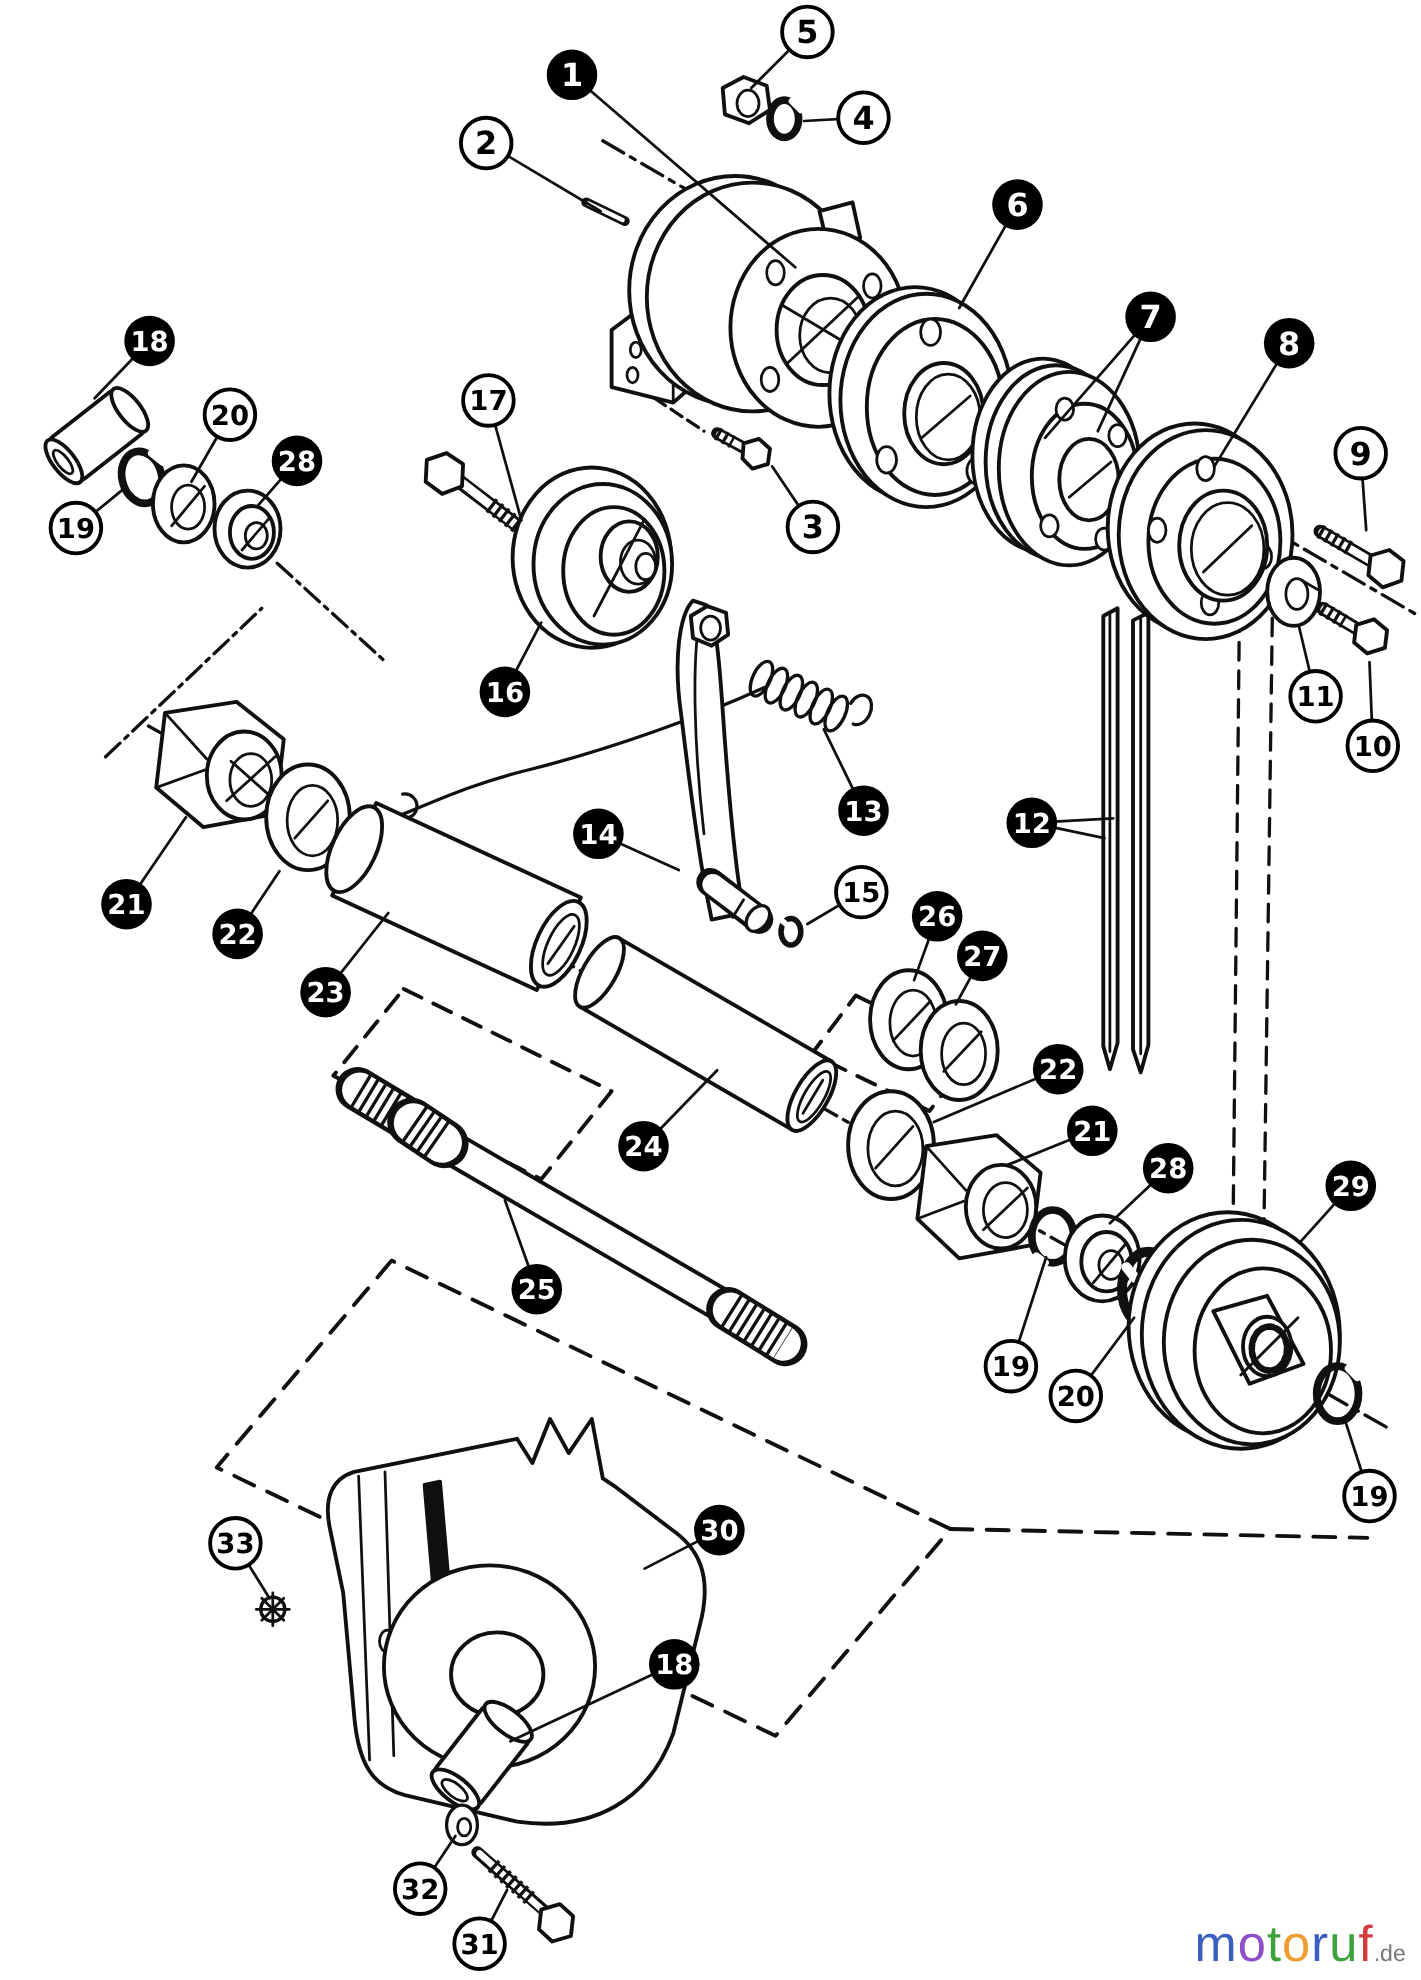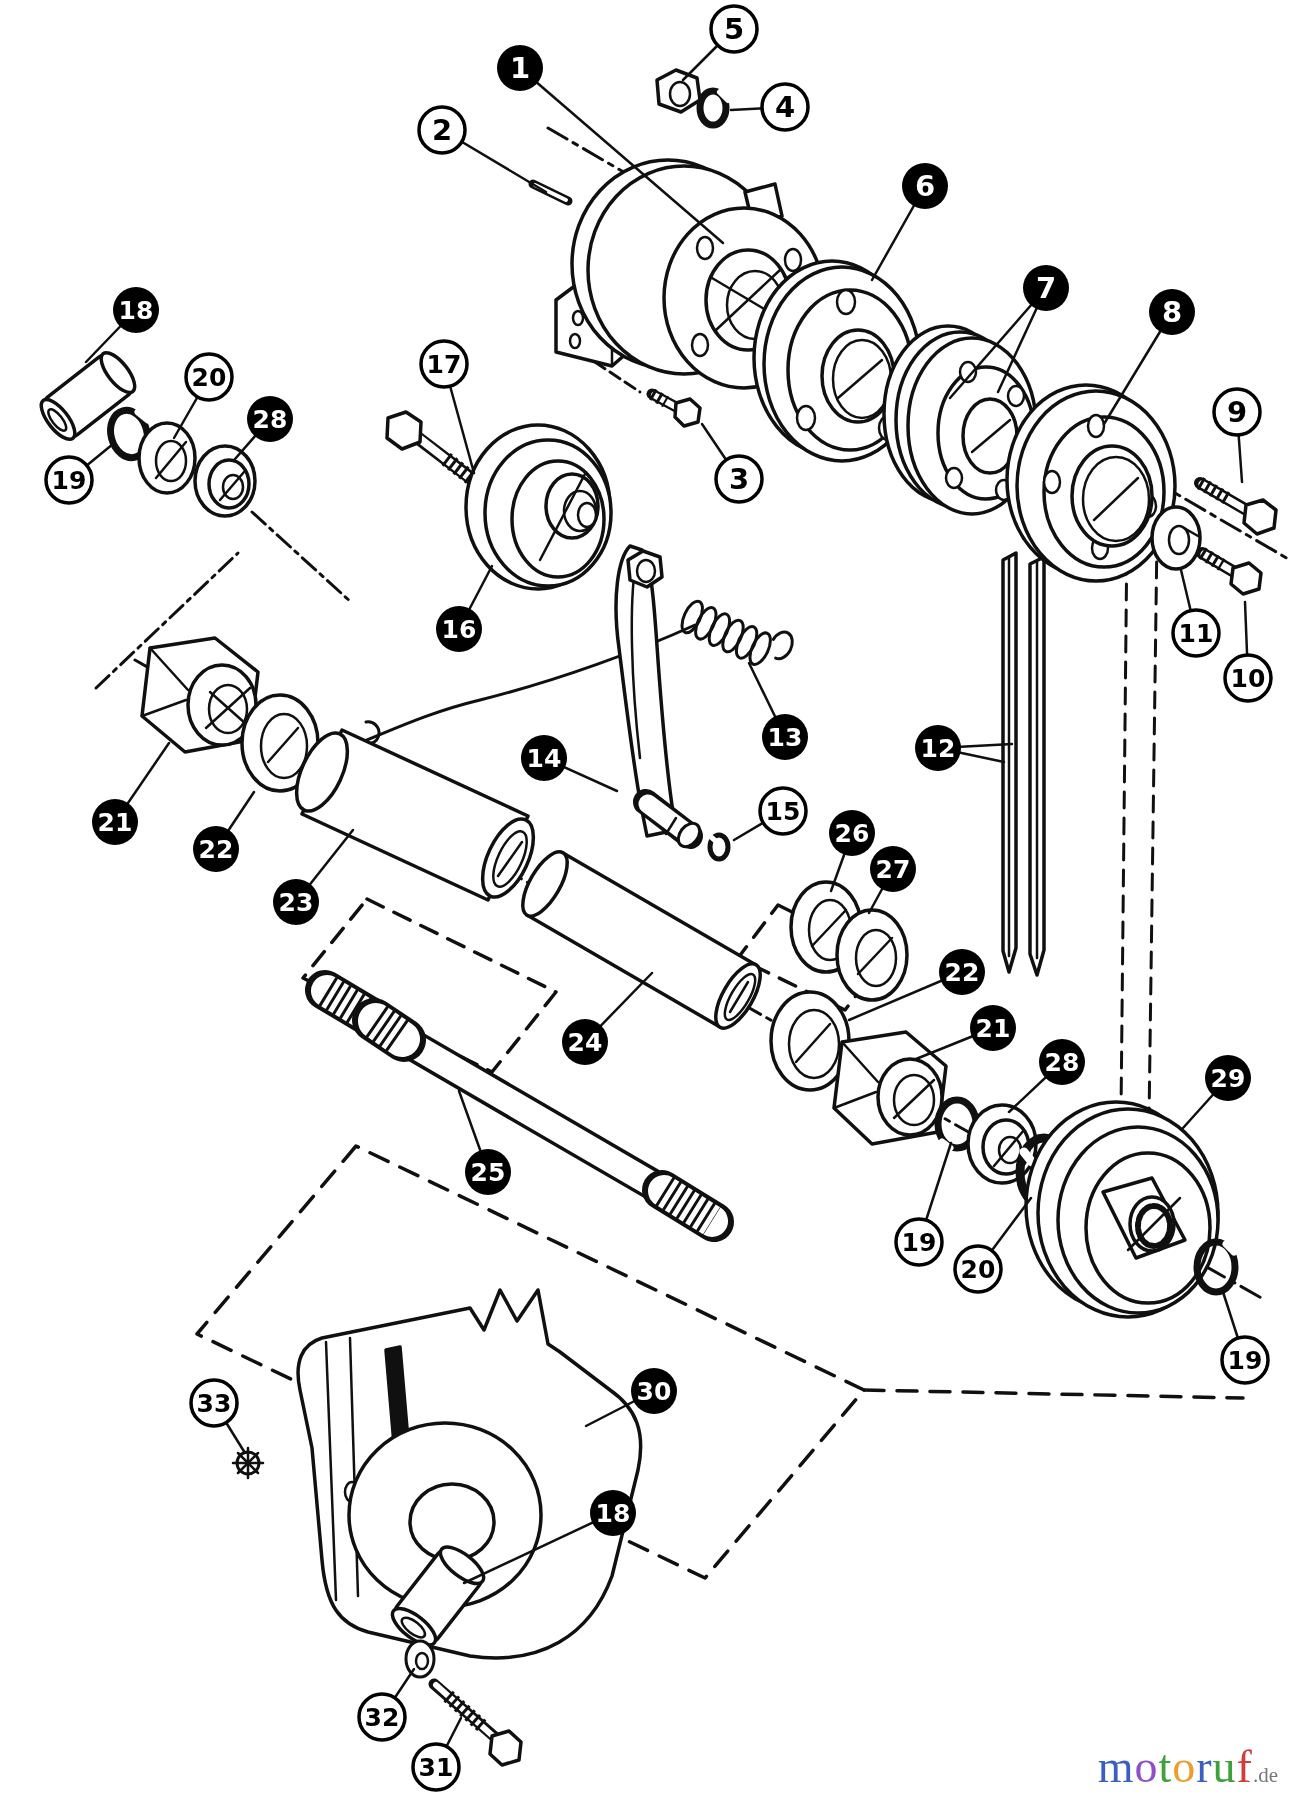--- a/index.html
+++ b/index.html
@@ -1,21 +1,21 @@
 <!DOCTYPE html>
 <html><head>
 <meta charset="utf-8">
 <style>
   html,body{margin:0;padding:0;background:#ffffff;}
   #stage{position:relative;width:1292px;height:1800px;background:#ffffff;overflow:hidden;
          font-family:"DejaVu Sans",sans-serif;}
   #drawing{position:absolute;left:0;top:0;}
   .callout-num{font-family:"DejaVu Sans",sans-serif;font-weight:700;}
   #watermark{position:absolute;right:14px;bottom:10px;
-             font-family:Liberation Serif, serif;font-weight:500;
+             font-family:Liberation Sans, sans-serif;font-weight:500;
              font-size:46px;line-height:1;letter-spacing:1px;user-select:none;}
   #watermark .suffix{font-size:21px;letter-spacing:0;}
 </style>
 </head>
 <body>
 
 <div id="stage">
 <svg id="drawing" width="1292" height="1800" viewBox="0 0 1292 1800" stroke-linecap="round" stroke-linejoin="round">
 
   <g stroke="#101010" stroke-width="3" fill="none">

